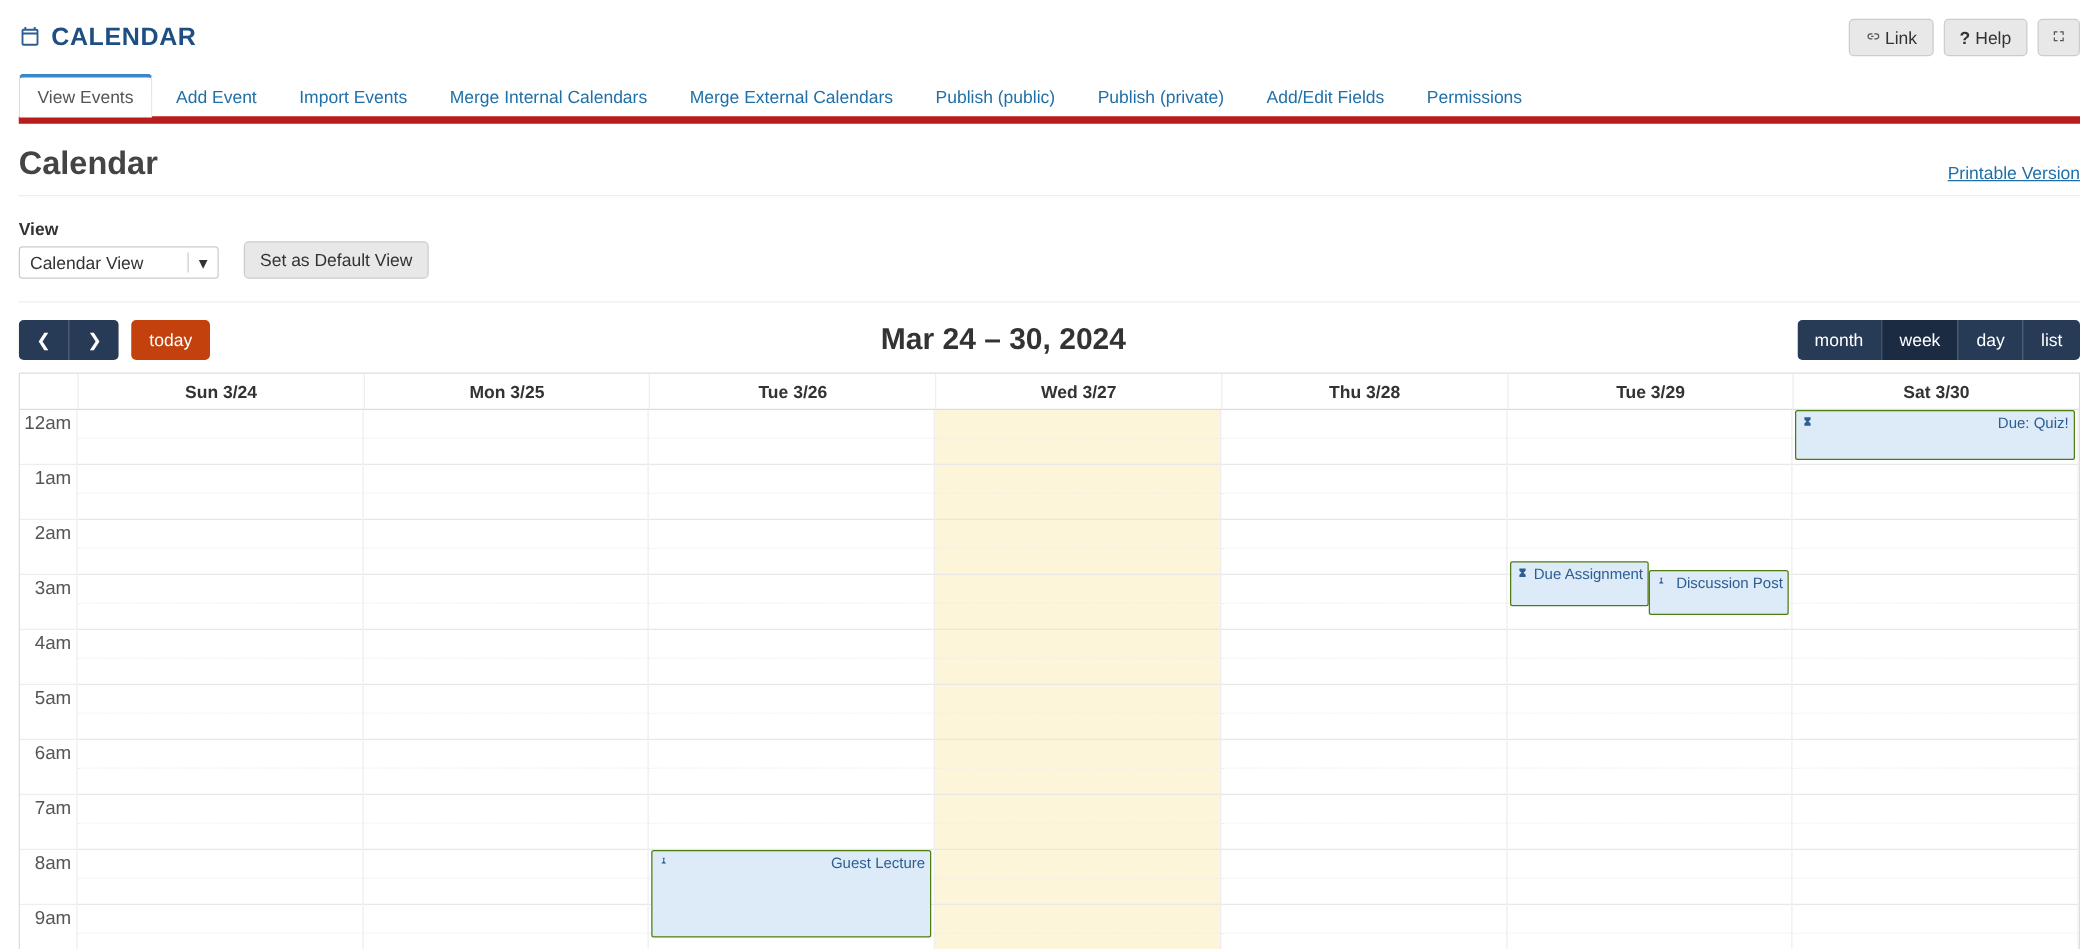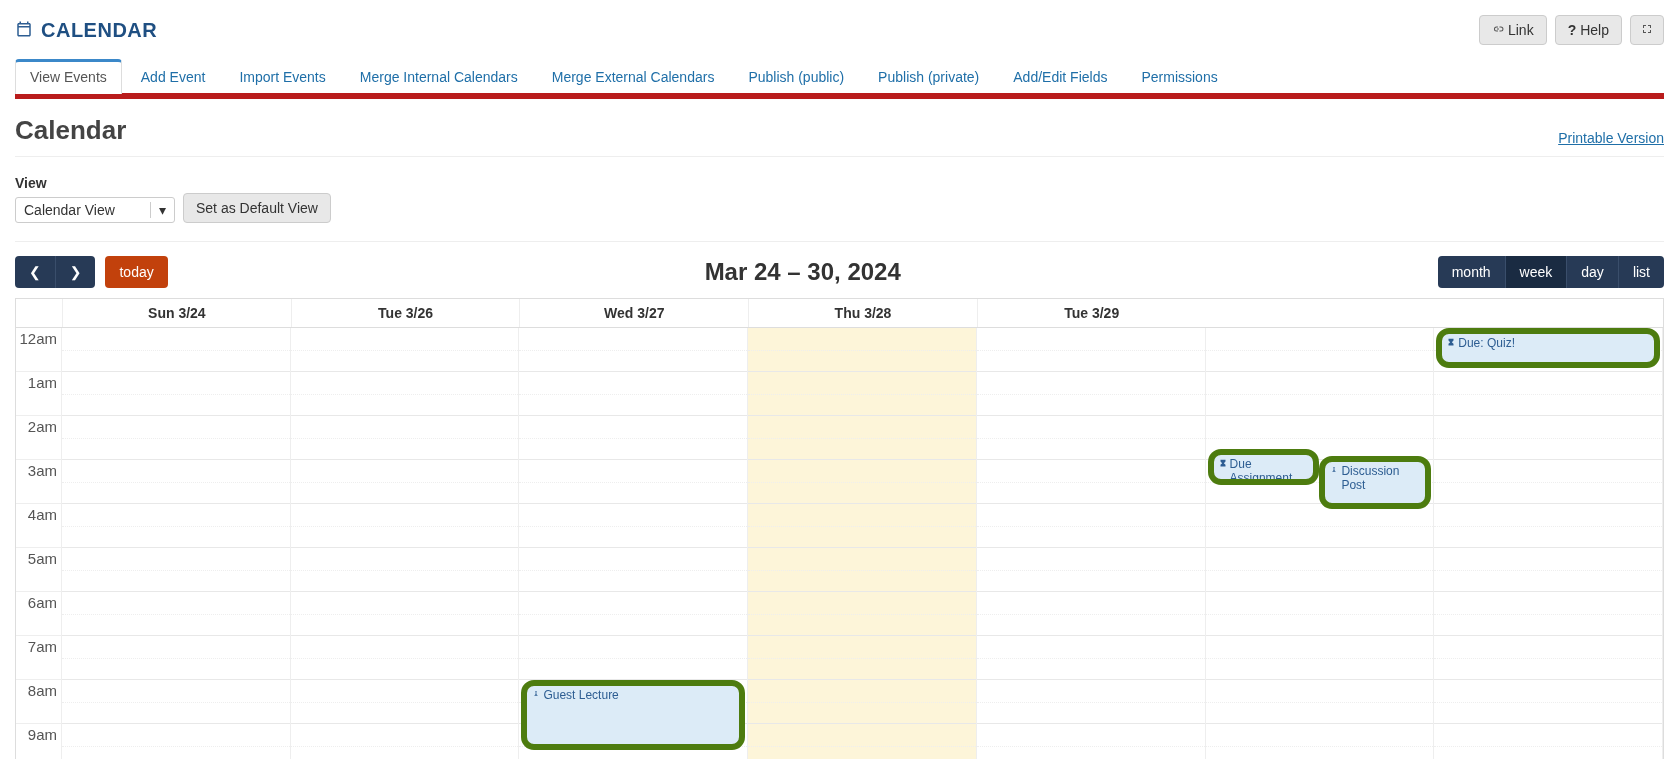--- a/index.html
+++ b/index.html
@@ -78,21 +78,21 @@
     }
     .printable {
       color: #1f6fa8;
       text-decoration: underline;
       cursor: pointer;
     }
 
     .view-row {
       display: flex;
       align-items: flex-end;
-      gap: 8px;
+      gap: 20px;
       border-bottom: 1px solid #eee;
       padding-bottom: 18px;
       margin-bottom: 0px;
     }
     .view-label { font-weight: 700; font-size: 14px; margin-bottom: 6px; }
     .select-wrap {
       border: 1px solid #ccc;
       border-radius: 3px;
       padding: 4px 8px;
       min-width: 160px;
@@ -182,30 +182,31 @@
       padding: 2px 4px 0 0;
       height: 44px;
       border-bottom: 1px solid #eee;
     }
     .day-col { position: relative; }
     .day-col.today { background: #fdf5d9; }
     .event {
       position: absolute;
       left: 2px; right: 2px;
       background: #dcebf7;
-      border: 6px solid #4d7c0f;
-      border-radius: 13px;
+      border: 1px solid #4d7c0f;
+      border-radius: 2px;
       padding: 2px 4px;
       font-size: 12px;
       color: #2d5d92;
       overflow: hidden;
       cursor: pointer;
       display: flex;
       align-items: flex-start;
       gap: 2px;
+      justify-content: space-between;
     }
     .event svg { width: 10px; height: 10px; fill: #2d5d92; margin-top:2px; flex-shrink:0;}
   </style>
 </head>
 <body>
 
 <div class="top-header">
   <div class="title-wrap">
     <span>
       <svg viewBox="0 0 24 24">
@@ -283,24 +284,26 @@
     <button class="view-btn active">week</button>
     <button class="view-btn">day</button>
     <button class="view-btn">list</button>
   </div>
 </div>
 
 <div class="cal-grid">
   <div class="day-header-row">
     <div></div>
     <div>Sun 3/24</div>
+    <div>Mon 3/25</div>
     <div>Tue 3/26</div>
     <div>Wed 3/27</div>
     <div>Thu 3/28</div>
     <div>Tue 3/29</div>
+    <div>Sat 3/30</div>
   </div>
 
   <div class="time-grid">
 
     <div class="time-col">
       <div class="hour-label">12am</div>
       <div class="hour-label">1am</div>
       <div class="hour-label">2am</div>
       <div class="hour-label">3am</div>
       <div class="hour-label">4am</div>
@@ -393,21 +396,21 @@
         <div class="hour-row"></div>
         <div class="hour-row"></div>
         <div class="hour-row"></div>
         <div class="hour-row"></div>
       <div class="event" style="top:121px;height:36px;left:2px;right:50%;">
         <span><svg viewBox="0 0 24 24">
               <path d="M6 2h12v4l-4 4 4 4v4H6v-4l4-4-4-4V2z"></path>
             </svg></span>
         <span>Due Assignment</span>
       </div>
-      <div class="event" style="top:128px;height:53px;left:50%;right:2px;">
+      <div class="event" style="top:128px;height:36px;left:50%;right:2px;">
         <span><svg viewBox="0 0 24 24">
               <path d="M14 4l-1 1v5l3 3v1H8v-1l3-3V5l-1-1V3h4v1z"></path>
             </svg></span>
         <span>Discussion Post</span>
       </div>
     </div>
 
     <div class="time-col day-col">
       <div class="hour-row"></div>
         <div class="hour-row"></div>

